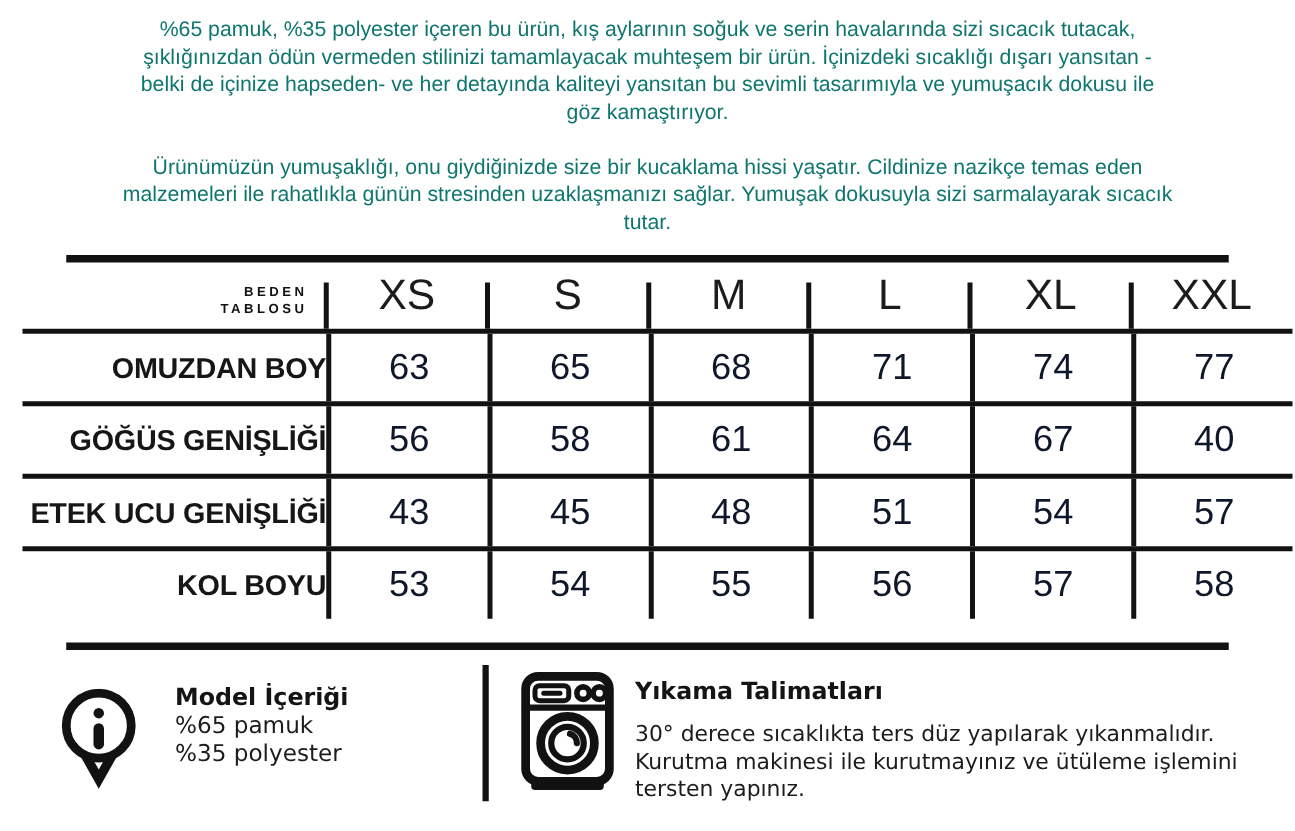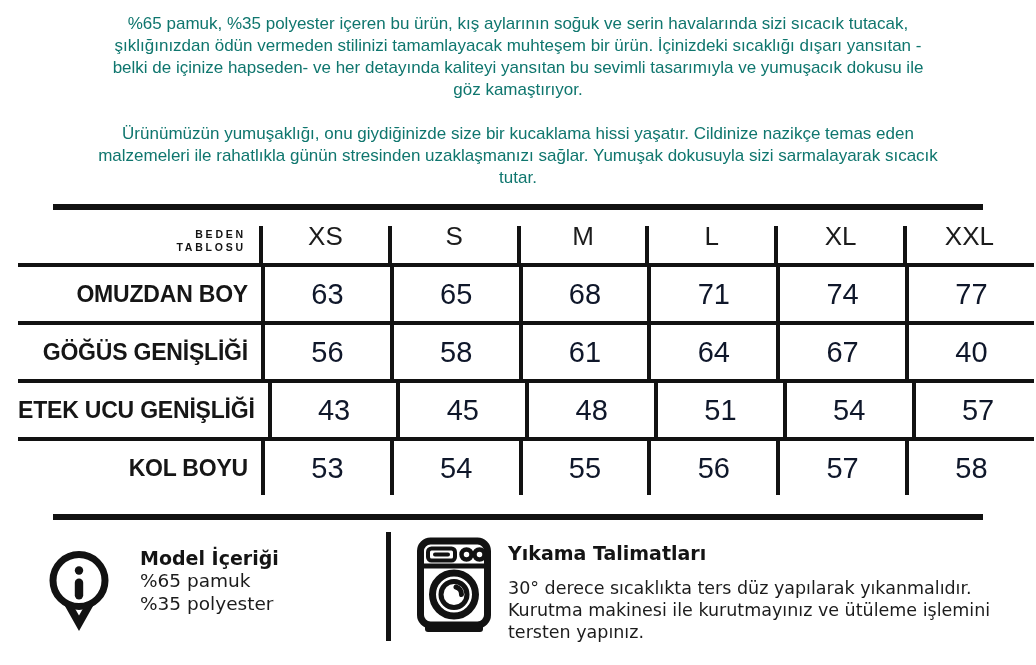--- a/index.html
+++ b/index.html
@@ -23,30 +23,30 @@
   #rule-top { top:204px; }
   #rule-bottom { top:514px; }
 
   
   .size-table { position:absolute; left:18px; top:210px; width:1016px; }
   .trow { display:flex; }
   .trow.header { height:53px; }
   .trow.data { height:58px; border-top:4px solid #121212; }
   .cell { display:flex; align-items:center; justify-content:center; }
   .label-cell {
-    flex:0 0 243px; justify-content:flex-end; padding-right:13px;
+    flex:0 0 243px; justify-content:flex-end; 
     font-weight:700; font-size:23px; letter-spacing:-0.2px; white-space:nowrap;
   }
   .value-cell {
     flex:0 0 128.8px; border-left:4px solid #121212;
     font-size:29px; font-weight:400; color:#0f172a;
   }
   .hcell {
     flex:0 0 128.8px; position:relative;
-    font-size:26px; font-weight:400; color:#1c1c1c;
+    font-size:34px; font-weight:400; color:#1c1c1c;
   }
   .hcell::before {
     content:""; position:absolute; left:-2px; bottom:0; width:4px; height:37px;
     background:#121212;
   }
   .tbl-title {
     flex:0 0 243px; display:flex; flex-direction:column; align-items:flex-end;
     justify-content:center; padding-right:15px; padding-top:9px;
     font-size:10.5px; font-weight:700; letter-spacing:2.8px; line-height:13px;
     color:#121212;

